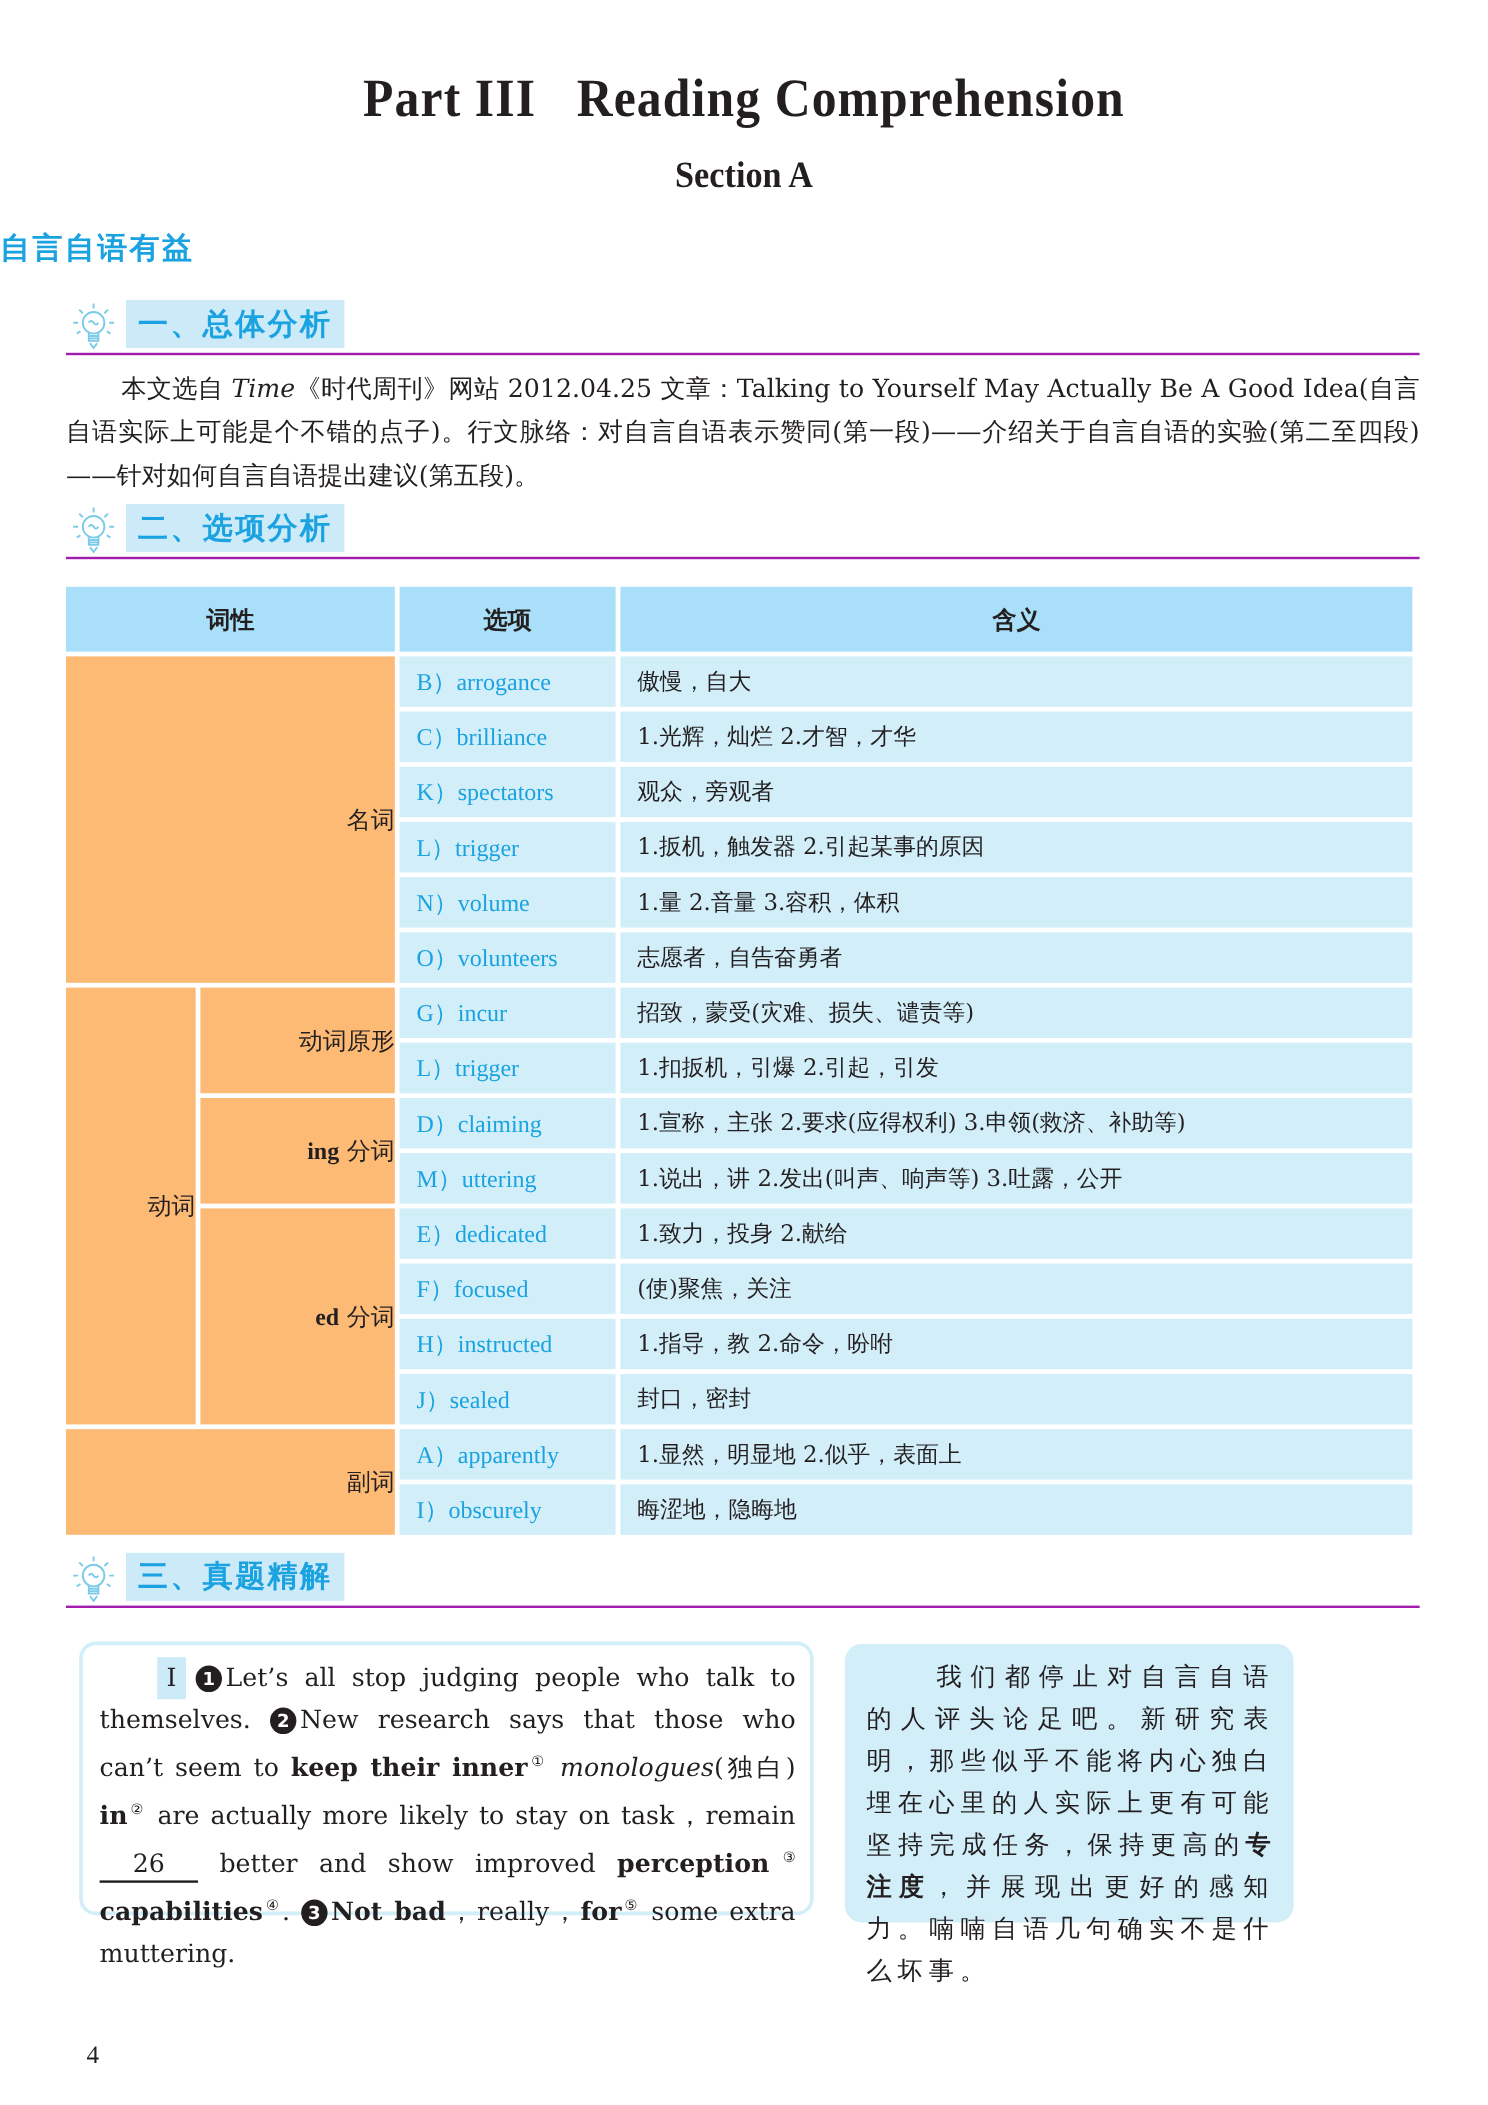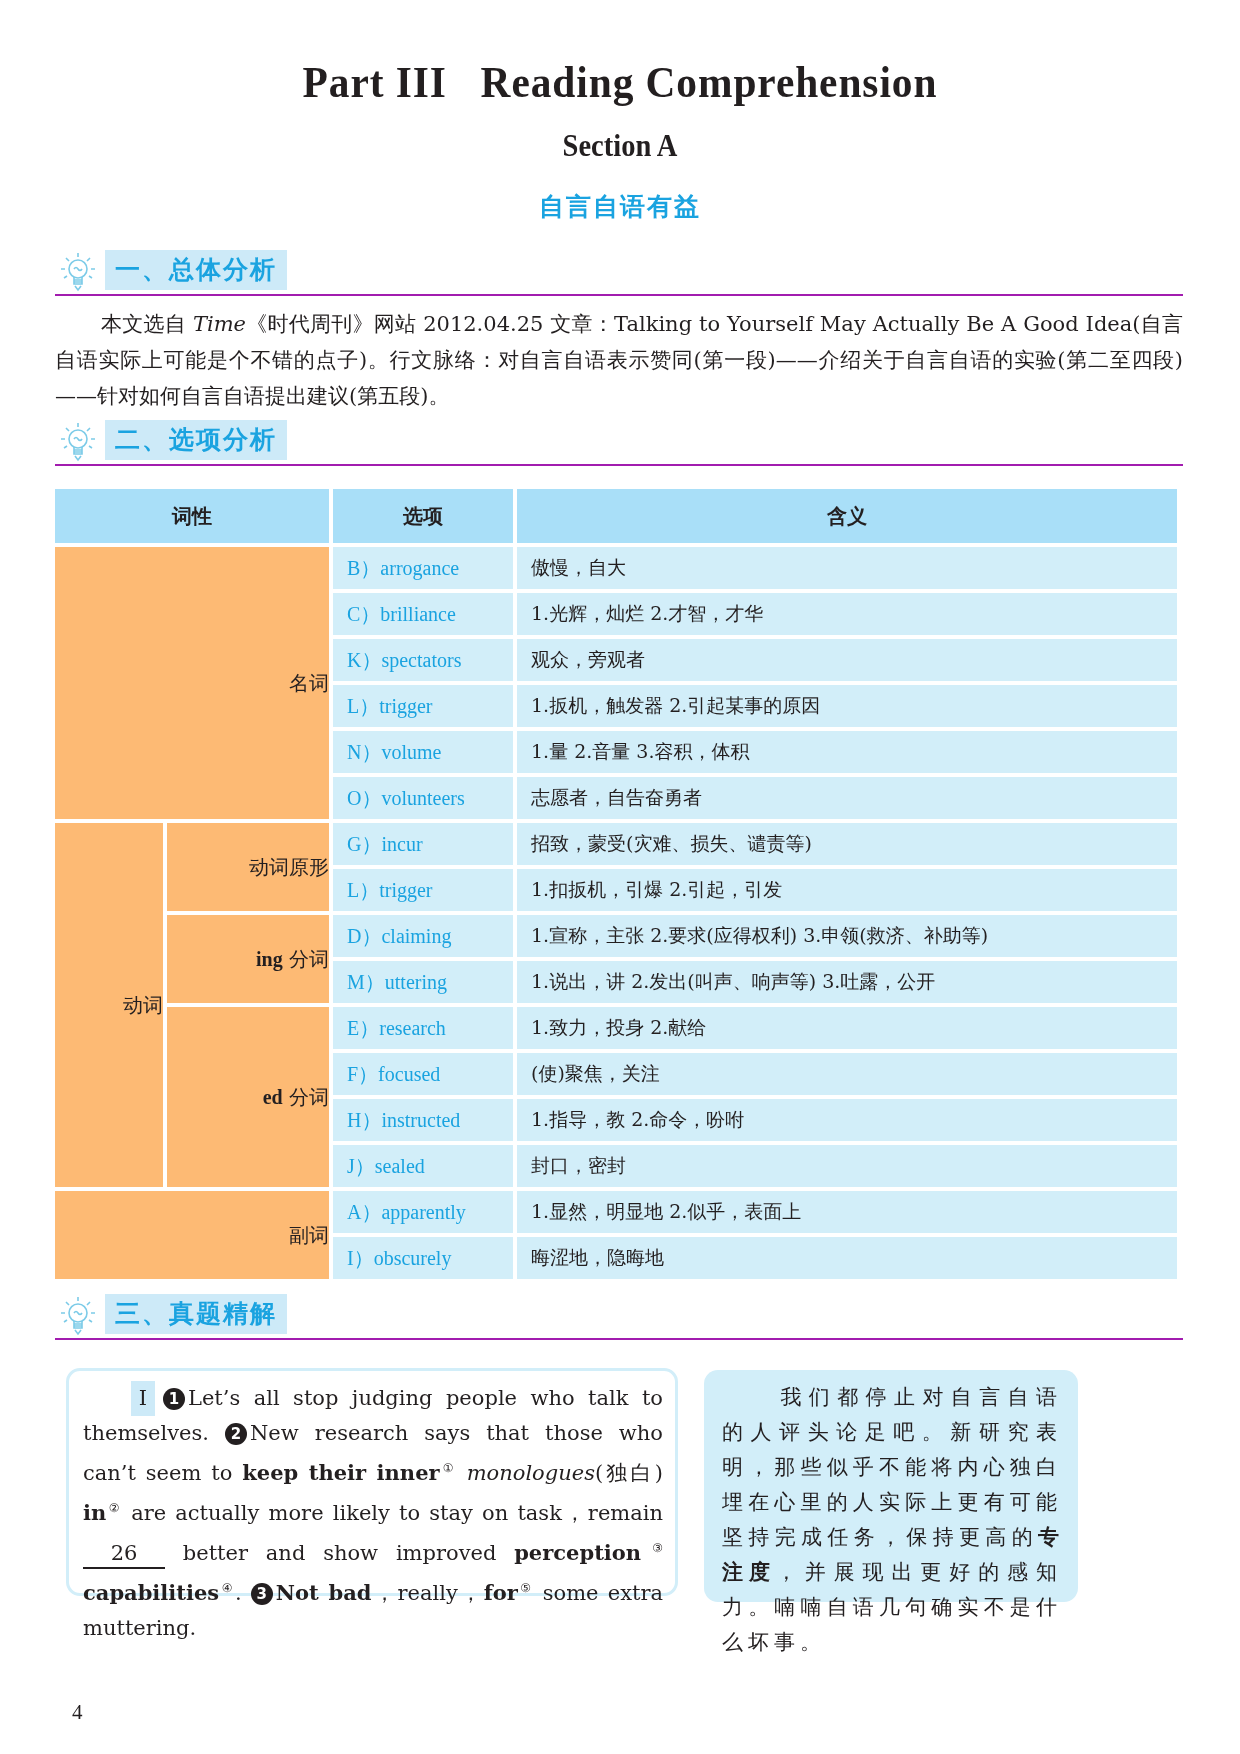--- a/index.html
+++ b/index.html
@@ -4,21 +4,21 @@
 <style>
   html, body { margin: 0; padding: 0; background: #ffffff; }
   body { width: 1240px; height: 1754px; position: relative; overflow: hidden;
          font-family: "DejaVu Serif", "Liberation Serif", serif; color: #231f20; }
 
   .title { position: absolute; left: 0; width: 1240px; top: 56px; text-align: center;
            font-family: "Liberation Serif", serif; font-weight: bold; font-size: 45px; letter-spacing: 1px;
            transform: scaleX(0.92); }
   .subtitle { position: absolute; left: 0; width: 1240px; top: 128px; text-align: center;
               font-family: "Liberation Serif", serif; font-weight: bold; font-size: 31px; transform: scaleX(0.92); }
-  .cn-title { position: absolute; left: 0; width: 1240px; top: 190px; text-align: center;
+  .cn-title { position: absolute; left: 0; width: 1240px; top: 190px; 
               font-family: "DejaVu Sans", sans-serif; font-weight: bold; font-size: 25px; color: #1aa3e0; letter-spacing: 2px; }
 
   .section-head { position: absolute; left: 55px; width: 1128px; height: 46px; border-bottom: 2px solid #a21caf; }
   .section-head .bulb { position: absolute; left: 2px; top: 2px; width: 42px; height: 42px; }
   .section-head .badge { position: absolute; left: 50px; top: 2px; height: 40px; padding: 0 10px;
                          background: #cdeaf8; color: #1aa3e0; font-family: "DejaVu Sans", sans-serif;
                          font-weight: bold; font-size: 25px; line-height: 40px; letter-spacing: 2px; }
 
   .intro { position: absolute; left: 55px; top: 306px; width: 1128px; font-size: 21px; line-height: 36px;
            text-align: justify; font-family: "DejaVu Serif", serif; }
@@ -147,21 +147,21 @@
     <td class="pos" rowspan="2"><b>ing</b><span> 分词</span></td>
     <td class="opt">D）claiming</td>
     <td class="mean">1.宣称，主张 2.要求(应得权利) 3.申领(救济、补助等)</td>
   </tr>
   <tr>
     <td class="opt">M）uttering</td>
     <td class="mean">1.说出，讲 2.发出(叫声、响声等) 3.吐露，公开</td>
   </tr>
   <tr>
     <td class="pos" rowspan="4"><b>ed</b><span> 分词</span></td>
-    <td class="opt">E）research</td>
+    <td class="opt">E）dedicated</td>
     <td class="mean">1.致力，投身 2.献给</td>
   </tr>
   <tr>
     <td class="opt">F）focused</td>
     <td class="mean">(使)聚焦，关注</td>
   </tr>
   <tr>
     <td class="opt">H）instructed</td>
     <td class="mean">1.指导，教 2.命令，吩咐</td>
   </tr>

